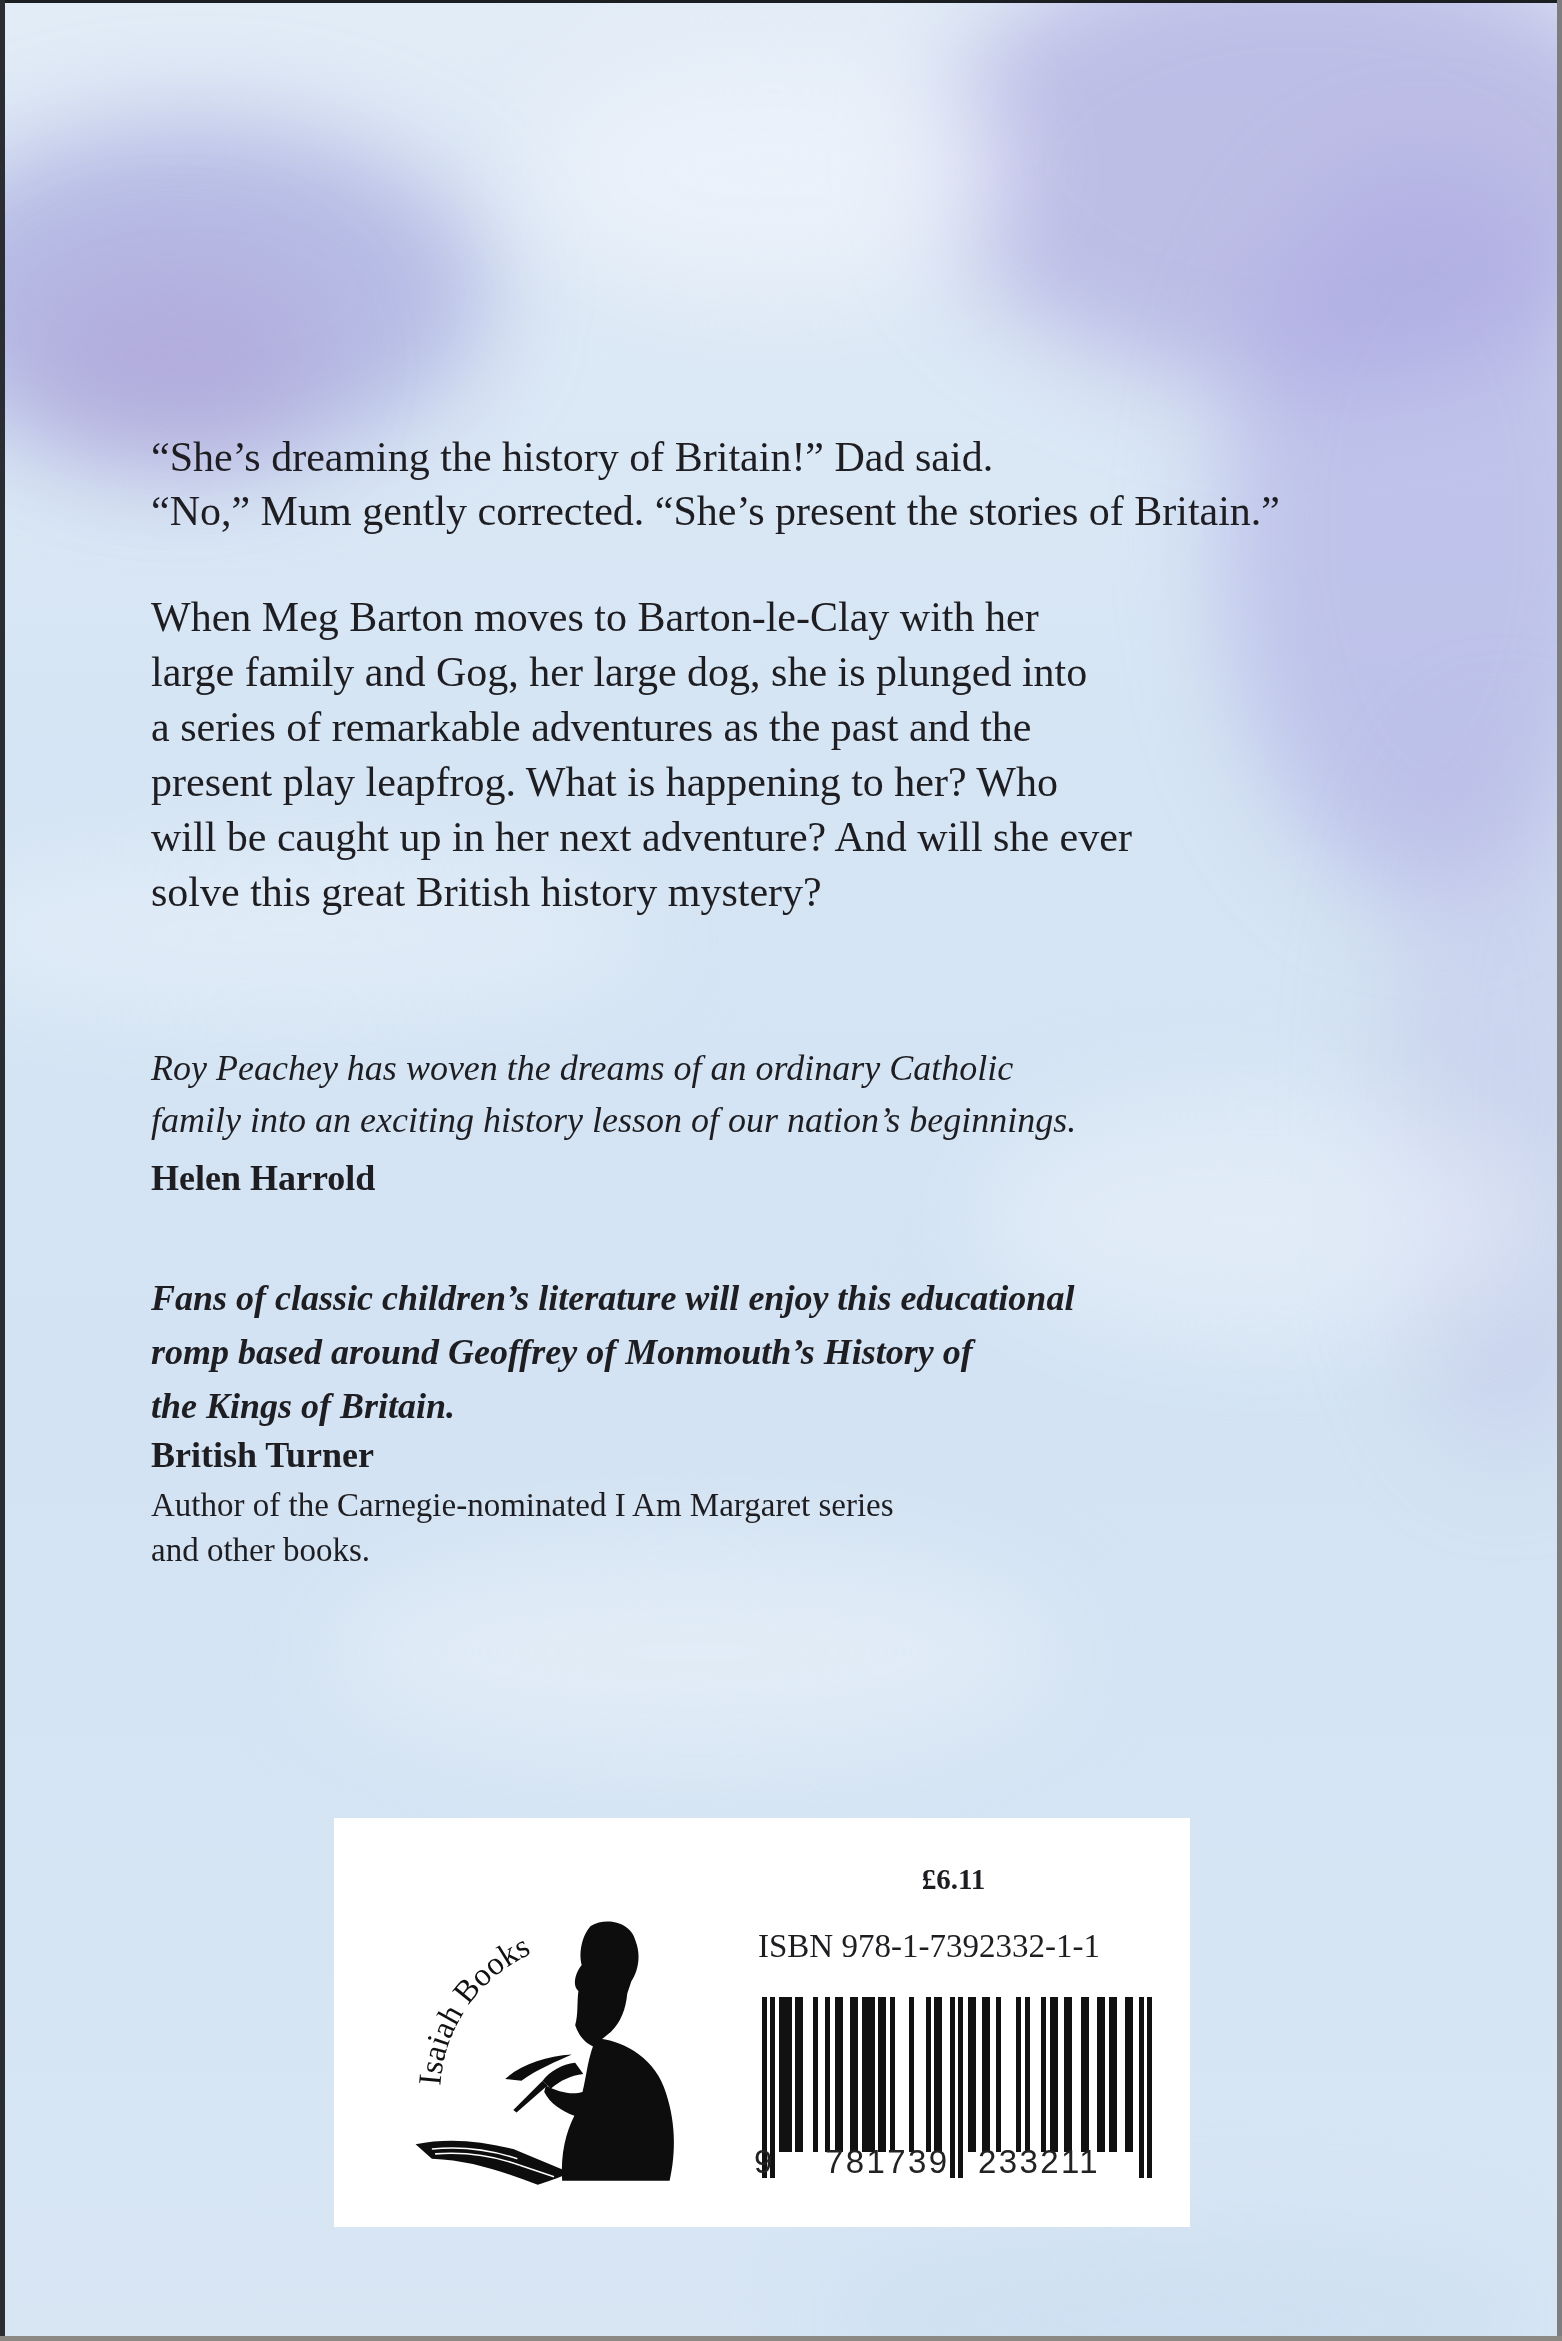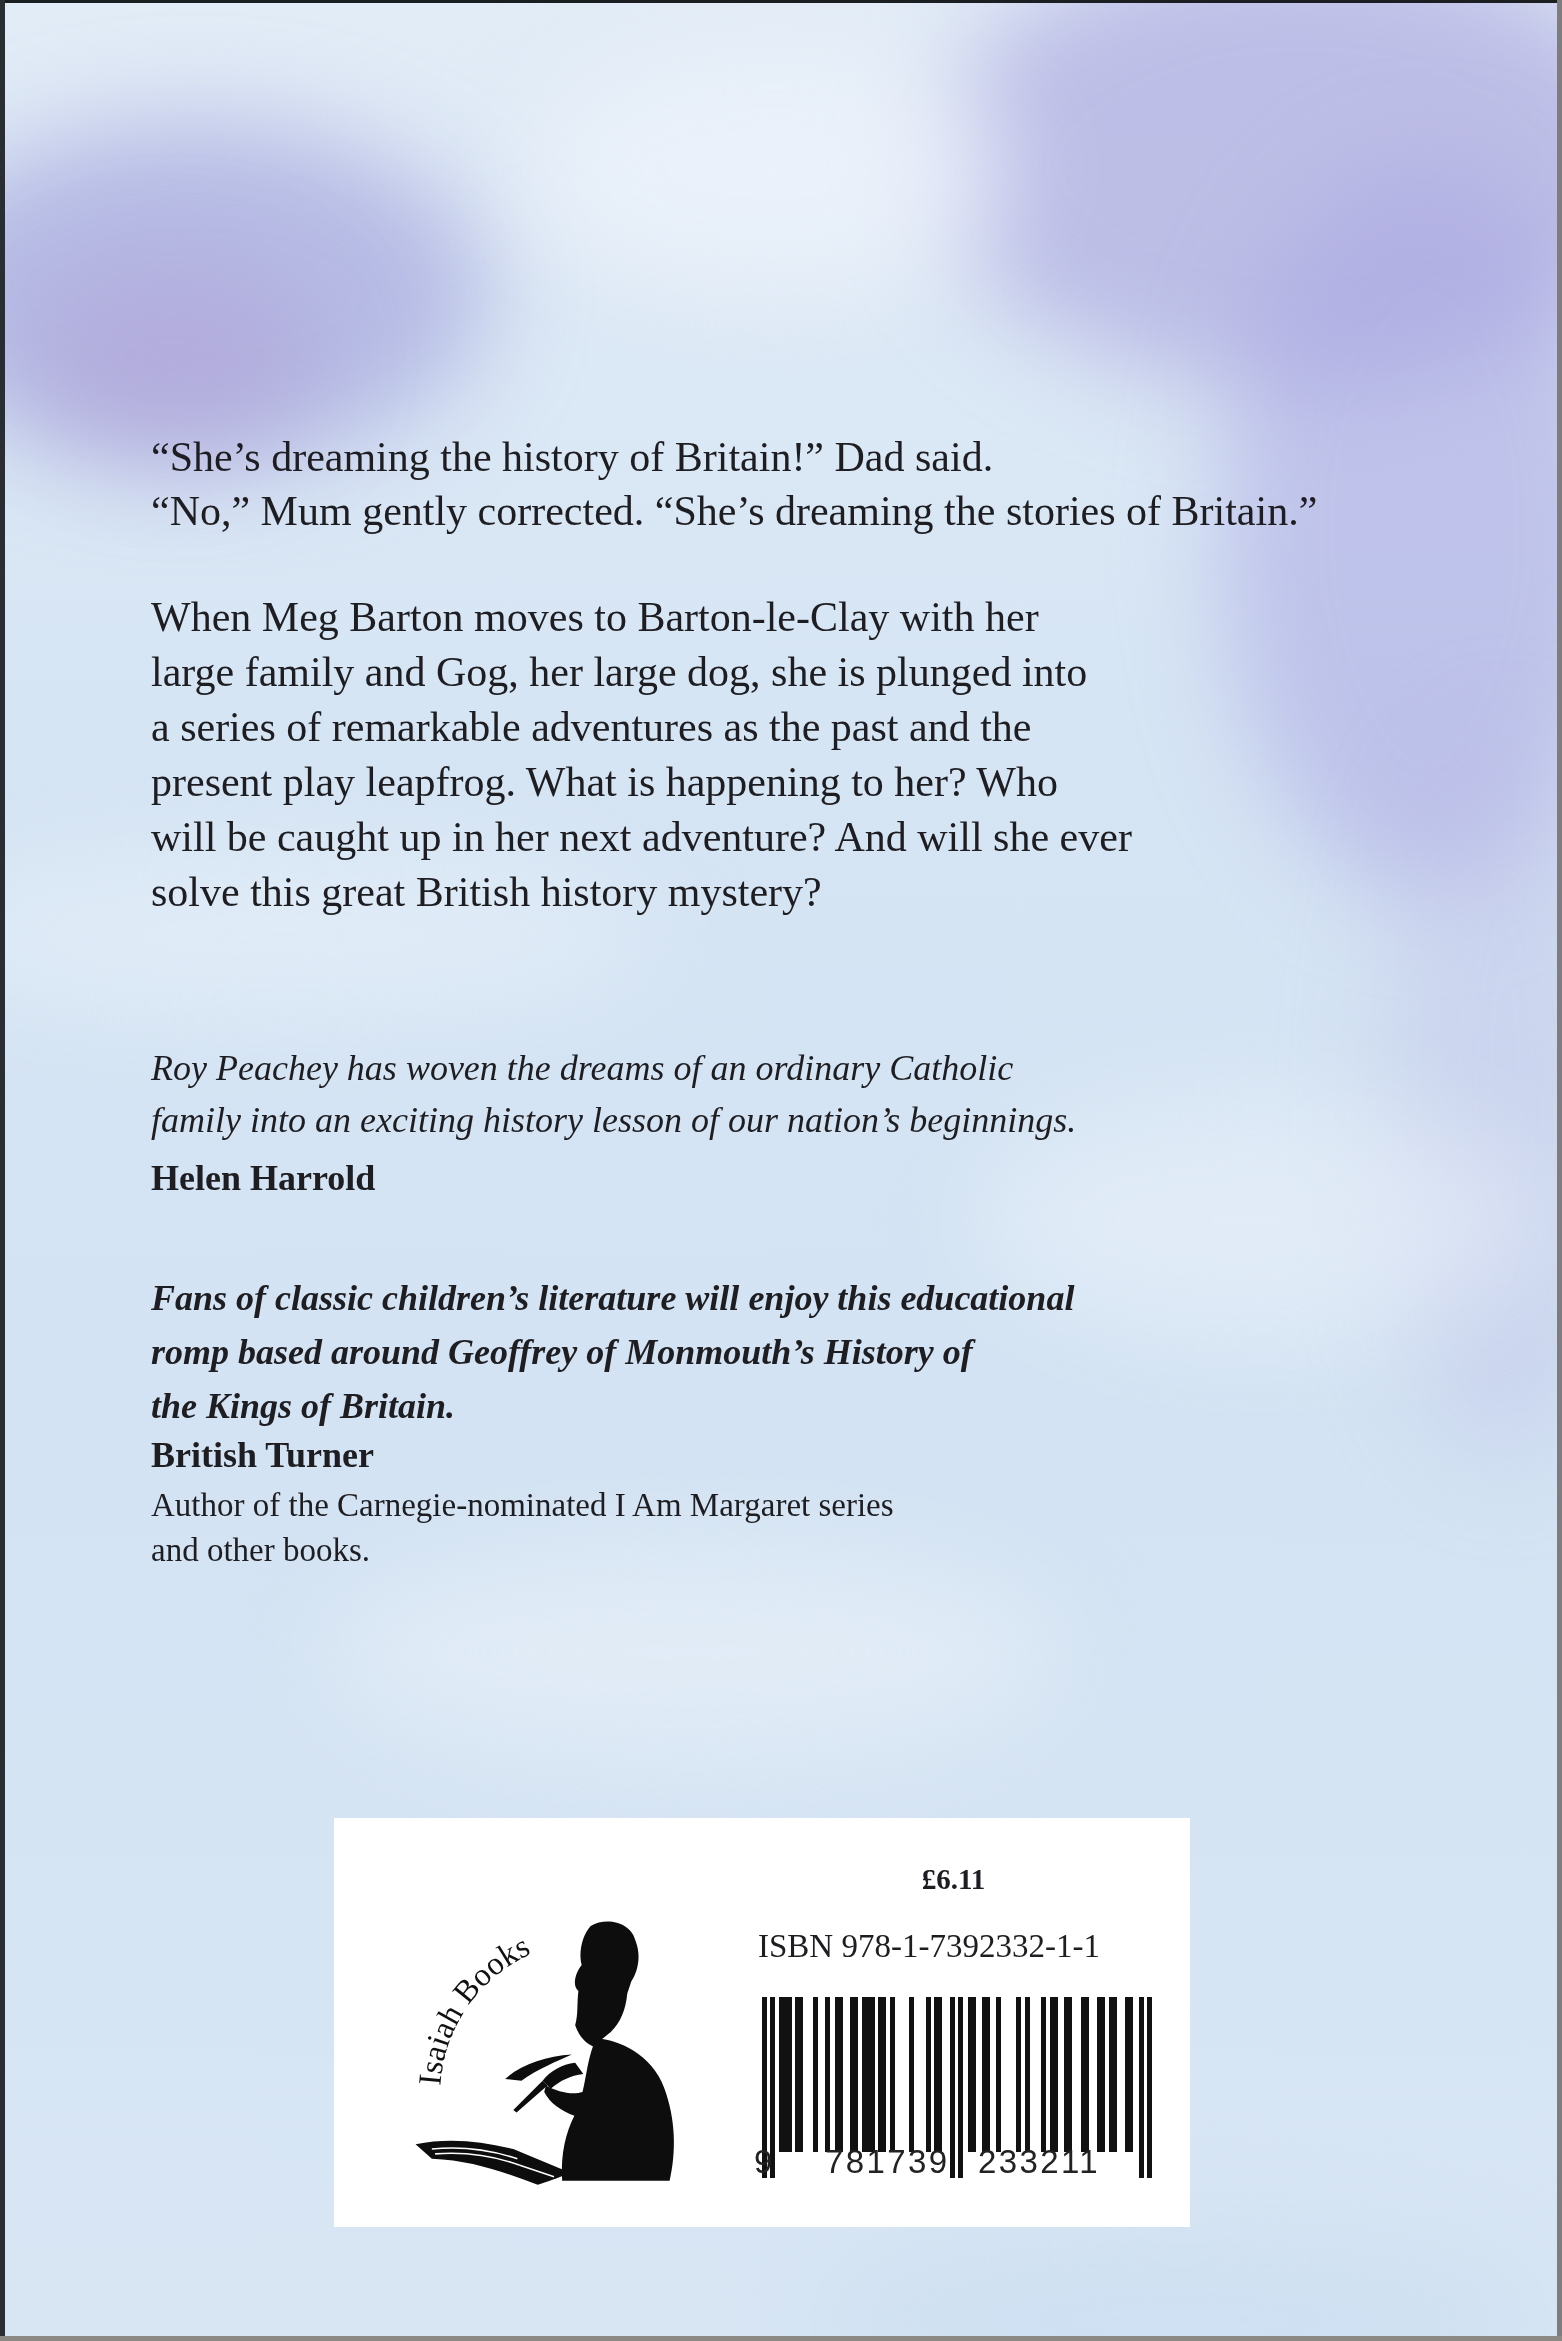--- a/index.html
+++ b/index.html
@@ -87,21 +87,21 @@
   <div class="blob b10"></div>
 </div>
 
 <div class="edge-top"></div>
 <div class="edge-left"></div>
 <div class="edge-right"></div>
 <div class="edge-bottom"></div>
 
 <div class="txt opening">
   <span class="line">“She’s dreaming the history of Britain!” Dad said.</span>
-  <span class="line">“No,” Mum gently corrected. “She’s dreaming the stories of Britain.”</span>
+  <span class="line">“No,” Mum gently corrected. “She’s present the stories of Britain.”</span>
 </div>
 
 <div class="txt blurb">
   <span class="line">When Meg Barton moves to Barton-le-Clay with her</span>
   <span class="line">large family and Gog, her large dog, she is plunged into</span>
   <span class="line">a series of remarkable adventures as the past and the</span>
   <span class="line">present play leapfrog. What is happening to her? Who</span>
   <span class="line">will be caught up in her next adventure? And will she ever</span>
   <span class="line">solve this great British history mystery?</span>
 </div>

